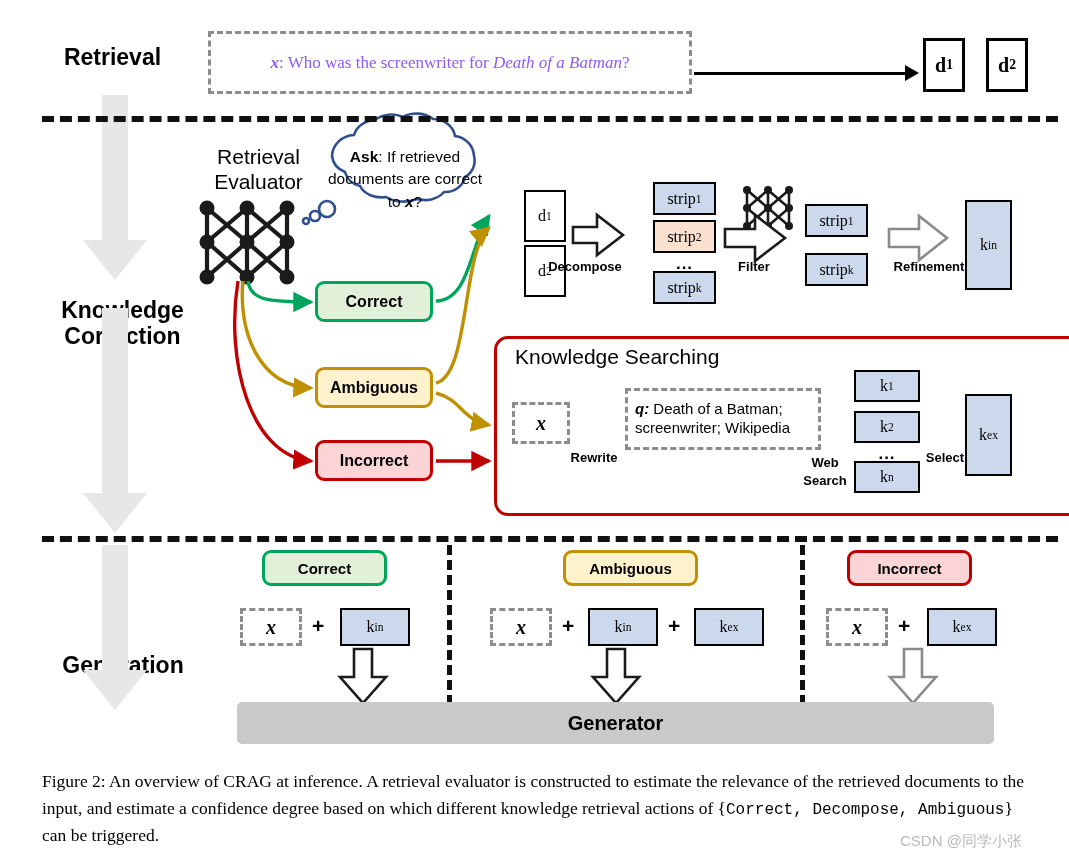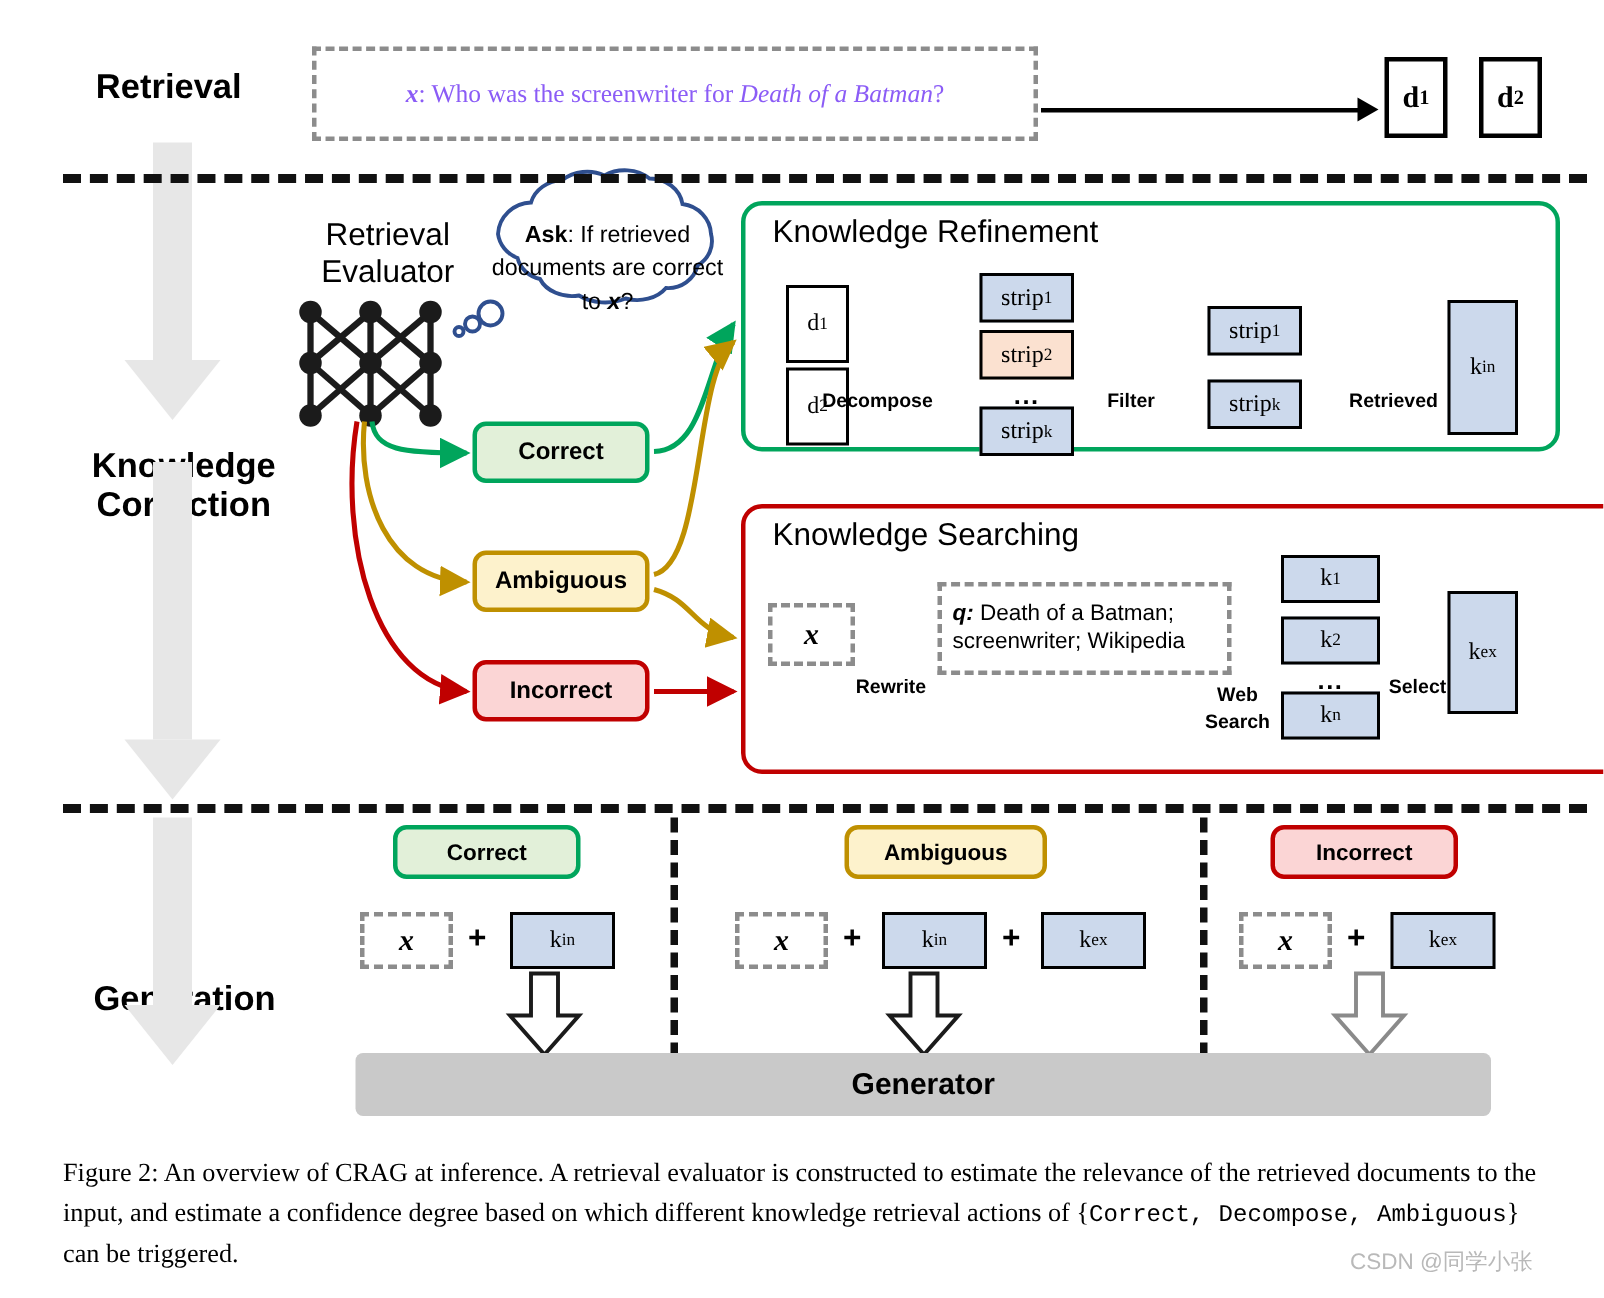--- a/index.html
+++ b/index.html
@@ -378,23 +378,20 @@
 Evaluator</div>
 
   <div class="abs" id="bubble-text">
     <b>Ask</b><span>: If retrieved documents are correct to </span><span class="xv">x</span><span>?</span>
   </div>
 
   <div class="abs pill" id="pill-correct">Correct</div>
   <div class="abs pill" id="pill-ambiguous">Ambiguous</div>
   <div class="abs pill" id="pill-incorrect">Incorrect</div>
 
-  <div class="abs panel" id="panel-refinement">
-    <div class="panel-title">Knowledge Refinement</div>
-  </div>
 
   <div class="abs sbox white" style="left:524px; top:190px; width:42px; height:52px;">
     <span>d</span>
       <sub>1</sub>
   </div>
   <div class="abs sbox white" style="left:524px; top:245px; width:42px; height:52px;">
     <span>d</span>
       <sub>2</sub>
   </div>
 
@@ -421,21 +418,21 @@
       <sub>k</sub>
   </div>
 
   <div class="abs sbox blue" style="left:965px; top:200px; width:47px; height:90px;">
     <span>k</span>
       <sub>in</sub>
   </div>
 
   <div class="caplabel" style="left:533px; top:259px; width:104px;">Decompose</div>
   <div class="caplabel" style="left:715px; top:259px; width:78px;">Filter</div>
-  <div class="caplabel" style="left:880px; top:259px; width:98px;">Retrieved</div>
+  <div class="caplabel" style="left:880px; top:259px; width:98px;">Refinement</div>
 
   <div class="abs panel" id="panel-searching">
     <div class="panel-title">Knowledge Searching</div>
   </div>
 
   <div class="abs xbox" style="left:512px; top:402px; width:58px; height:42px;">x</div>
 
   <div class="abs" id="qbox">
     <div class="qq">
       <b>q:</b>

